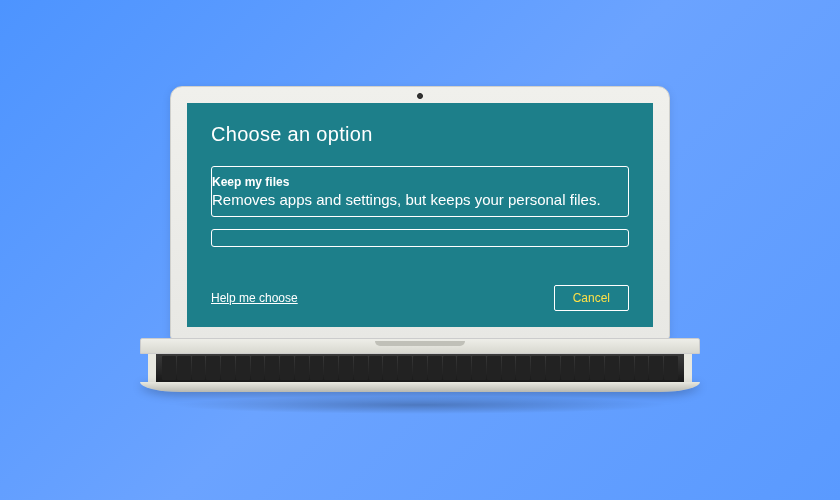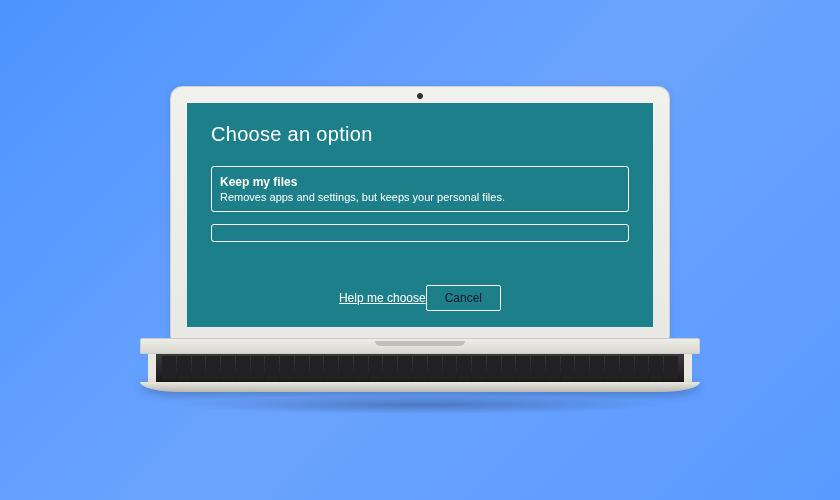--- a/index.html
+++ b/index.html
@@ -61,54 +61,54 @@
     .title {
       font-size: 20px;
       font-weight: 300;
       margin-bottom: 20px;
       letter-spacing: 0.3px;
     }
 
     .option {
       border: 1.5px solid #ffffff;
       border-radius: 3px;
-      padding: 8px 8px;
+      padding: 8px 0;
       margin-bottom: 12px;
       cursor: pointer;
     }
 
     .option-title {
       font-weight: 600;
       font-size: 12px;
       margin-bottom: 2px;
     }
 
     .option-desc {
-      font-size: 11px;
+      font-size: 15px;
       font-weight: 300;
     }
 
     .footer {
       margin-top: auto;
       display: flex;
-      justify-content: center;
+      justify-content: space-between;
       align-items: center;
     }
 
     .help-link {
       font-size: 12px;
       text-decoration: underline;
       cursor: pointer;
       font-weight: 300;
     }
 
     .cancel-button {
       border: 1.5px solid #ffffff;
       background: transparent;
-      color: #0f172a;
+      color: #fde047;
       padding: 5px 18px;
       font-size: 12px;
       cursor: pointer;
       font-family: inherit;
       font-weight: 300;
       border-radius: 2px;
     }
 
     .laptop-base {
       width: 560px;

